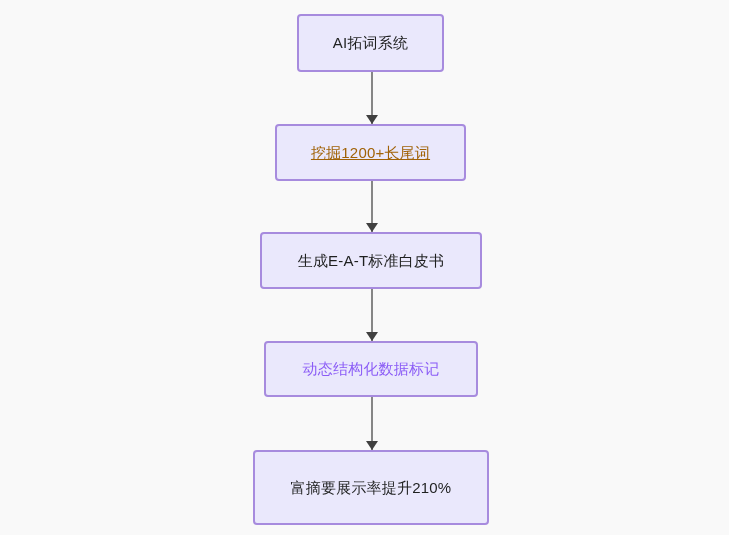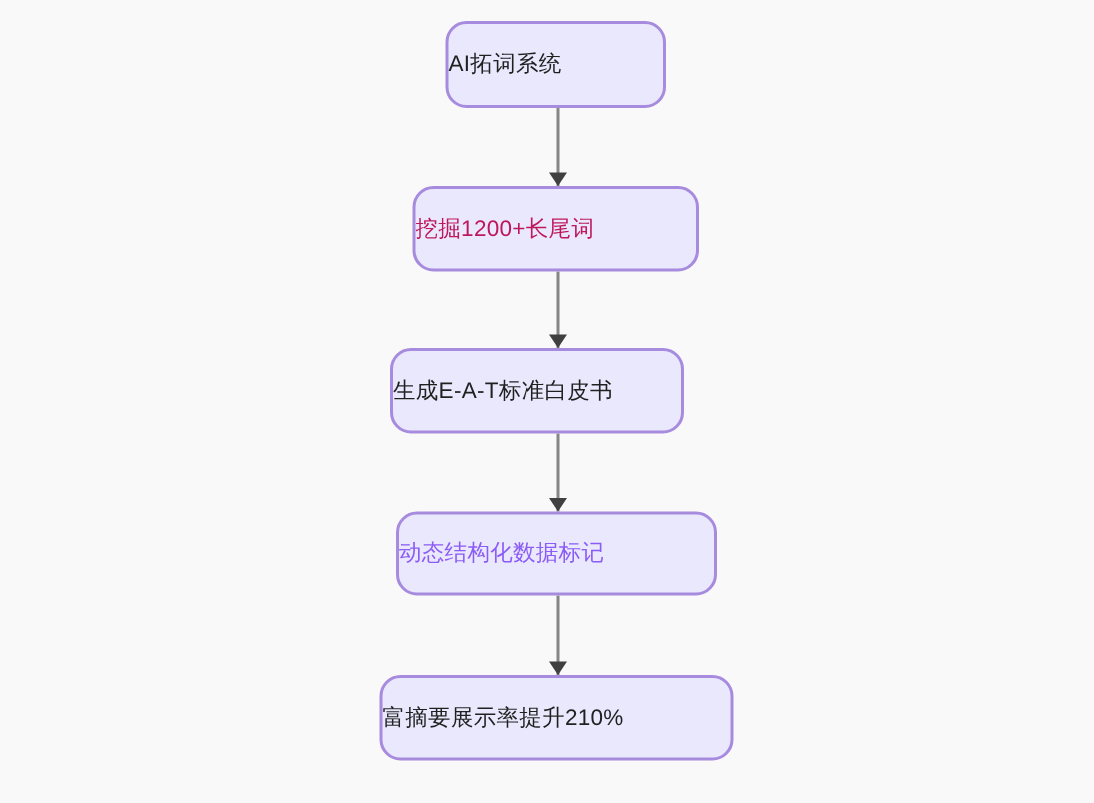--- a/index.html
+++ b/index.html
@@ -18,23 +18,24 @@
     position: relative;
     width: 729px;
     height: 535px;
     background: #f9f9f9;
   }
   .node {
     position: absolute;
     box-sizing: border-box;
     background: #eae8fc;
     border: 2px solid #a78bde;
-    border-radius: 14px;
+    border-radius: 4px;
     display: flex;
     align-items: center;
+    justify-content: center;
     z-index: 2;
   }
   .node-label {
     font-size: 15px;
     line-height: 1.2;
     color: #1f2020;
     letter-spacing: 0.2px;
     white-space: nowrap;
     text-align: center;
     font-family: "Liberation Sans", "DejaVu Sans", sans-serif;
@@ -79,25 +80,25 @@
   </div>
   <div class="edge" id="edge-3" style="left: 371px; top: 397px; width: 2px; height: 53px;">
     <div class="edge-line" style="height: 53px; background: rgb(134, 134, 134);"></div>
     <div class="edge-head" style="top: 44px; border-top-color: rgb(64, 64, 64);"></div>
   </div>
 
   <div class="node" id="node-0" style="left: 297px; top: 14px; width: 147px; height: 58px; background: rgb(234, 232, 252); border-color: rgb(167, 139, 222);">
     <span class="node-label" style="color: rgb(31, 32, 32);">AI拓词系统</span>
   </div>
   <div class="node" id="node-1" style="left: 275px; top: 124px; width: 191px; height: 57px; background: rgb(234, 232, 252); border-color: rgb(167, 139, 222);">
-    <span class="node-label" style="color: #be185d;">挖掘1200+长尾词</span>
+    <span class="node-label" style="color: #a16207; text-decoration: underline;">挖掘1200+长尾词</span>
   </div>
-  <div class="node" id="node-2" style="left: 260px; top: 232px; width: 196px; height: 57px; background: rgb(234, 232, 252); border-color: rgb(167, 139, 222);">
+  <div class="node" id="node-2" style="left: 260px; top: 232px; width: 222px; height: 57px; background: rgb(234, 232, 252); border-color: rgb(167, 139, 222);">
     <span class="node-label" style="color: rgb(31, 32, 32);">生成E-A-T标准白皮书</span>
   </div>
   <div class="node" id="node-3" style="left: 264px; top: 341px; width: 214px; height: 56px; background: rgb(234, 232, 252); border-color: rgb(167, 139, 222);">
     <span class="node-label" style="color: #8b5cf6;">动态结构化数据标记</span>
   </div>
-  <div class="node" id="node-4" style="left: 253px; top: 450px; width: 236px; height: 57px; background: rgb(234, 232, 252); border-color: rgb(167, 139, 222);">
+  <div class="node" id="node-4" style="left: 253px; top: 450px; width: 236px; height: 75px; background: rgb(234, 232, 252); border-color: rgb(167, 139, 222);">
     <span class="node-label" style="color: rgb(31, 32, 32);">富摘要展示率提升210%</span>
   </div>
 
 </div>
 
 </body></html>

